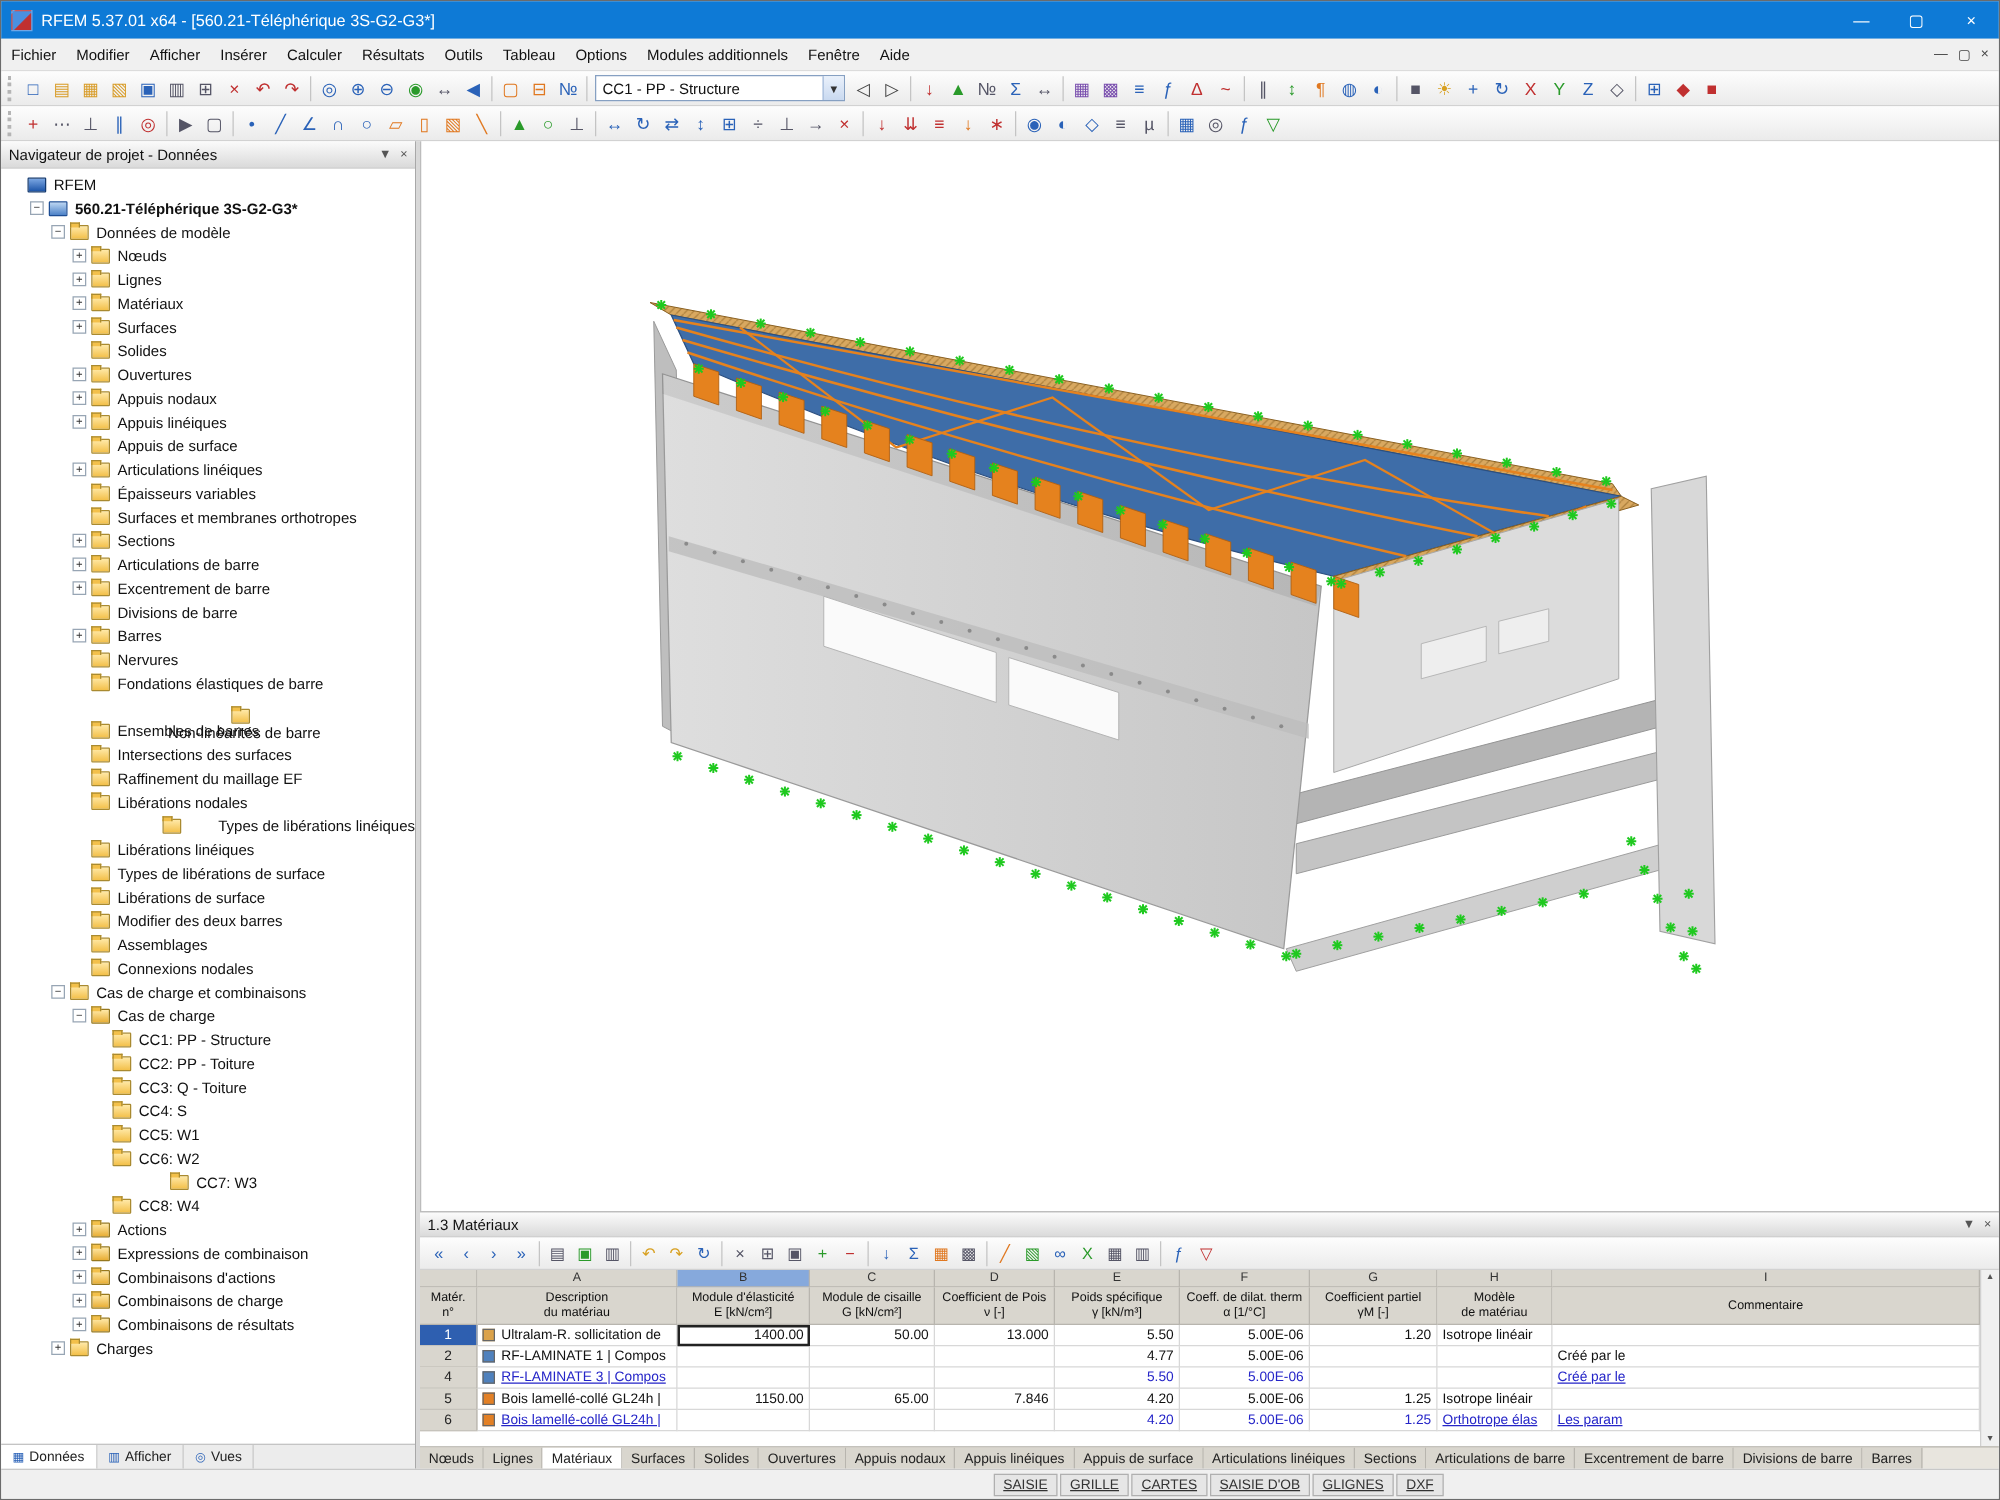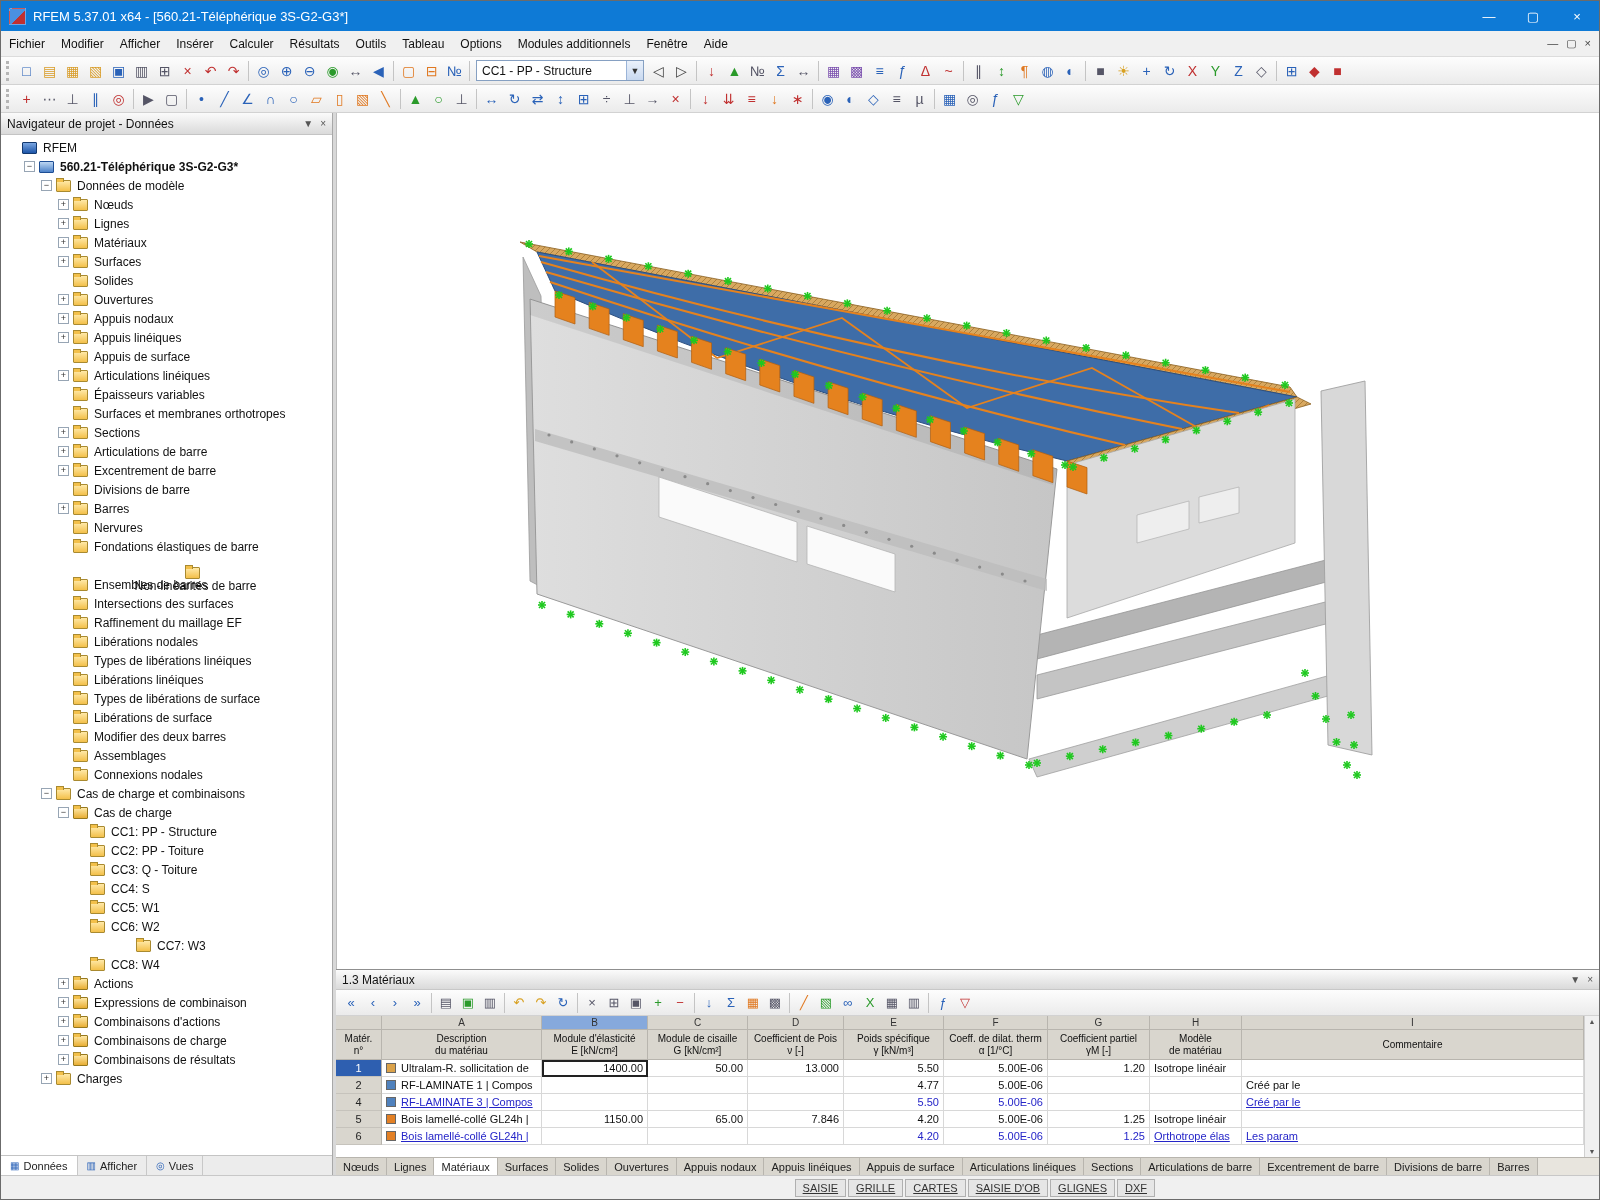--- a/index.html
+++ b/index.html
@@ -19,21 +19,21 @@
   .menu-items { display:flex; height:100%; align-items:center; }
   .menu-item { padding:0 8px; height:100%; display:flex; align-items:center; cursor:default; }
   .mdi-controls { margin-left:auto; display:flex; gap:8px; padding-right:8px; color:#444; font-size:11px; }
 
   
   .toolbar { height:28px; background:linear-gradient(#fdfdfd,#ebebeb); display:flex; align-items:center; padding:0 4px; border-bottom:1px solid #d2d2d2; flex:none; overflow:hidden; }
   .thandle { width:5px; height:20px; border-left:3px dotted #b5b5b5; margin:0 4px 0 1px; flex:none; }
   .ticon-group { display:flex; align-items:center; }
   .ticon { width:23px; height:22px; display:flex; align-items:center; justify-content:center; font-size:14px; flex:none; border:1px solid transparent; border-radius:2px; }
   .tsep { width:1px; height:20px; background:#c4c4c4; margin:0 3px; flex:none; }
-  .combo { width:168px; height:21px; border:1px solid #86a0c2; background:#fff; display:flex; align-items:center; font-size:12px; padding-left:5px; margin:0 3px; flex:none; }
+  .combo { width:200px; height:21px; border:1px solid #86a0c2; background:#fff; display:flex; align-items:center; font-size:12px; padding-left:5px; margin:0 3px; flex:none; }
   .combo-arrow { margin-left:auto; width:17px; height:19px; background:linear-gradient(#eaf1fb,#c9d9f0); border-left:1px solid #9ab4d8; display:flex; align-items:center; justify-content:center; font-size:9px; color:#333; }
 
   
   .content { flex:1; display:flex; min-height:0; }
   .left-panel { width:332px; flex:none; background:#f0f0f0; display:flex; flex-direction:column; border-right:1px solid #a8a8a8; }
   .panel-header { height:22px; background:linear-gradient(#fbfbfb,#dadada); border-bottom:1px solid #c4c4c4; display:flex; align-items:center; font-size:12px; padding:0 6px; flex:none; }
   .ph-btns { margin-left:auto; display:flex; gap:7px; color:#555; font-size:10px; }
   .tree { flex:1; background:#fff; overflow:hidden; padding-top:3px; }
   .trow { height:19px; display:flex; align-items:center; white-space:nowrap; }
   .texp { width:11px; height:11px; border:1px solid #97a5b4; background:#fff; font-size:9px; line-height:9px; text-align:center; margin-right:4px; flex:none; color:#333; }
@@ -385,21 +385,21 @@
           <div class="trow" style="padding-left: 57px;">
             <span class="texp hid"></span>
             <span class="tico folder"></span>
             <span class="tlabel">Raffinement du maillage EF</span>
           </div>
           <div class="trow" style="padding-left: 57px;">
             <span class="texp hid"></span>
             <span class="tico folder"></span>
             <span class="tlabel">Libérations nodales</span>
           </div>
-          <div class="trow" style="padding-left: 57px;">
+          <div class="trow" style="padding-left: 90px; justify-content: space-between;">
             <span class="texp hid"></span>
             <span class="tico folder"></span>
             <span class="tlabel">Types de libérations linéiques</span>
           </div>
           <div class="trow" style="padding-left: 57px; text-align: right;">
             <span class="texp hid"></span>
             <span class="tico folder"></span>
             <span class="tlabel">Libérations linéiques</span>
           </div>
           <div class="trow" style="padding-left: 57px;">

